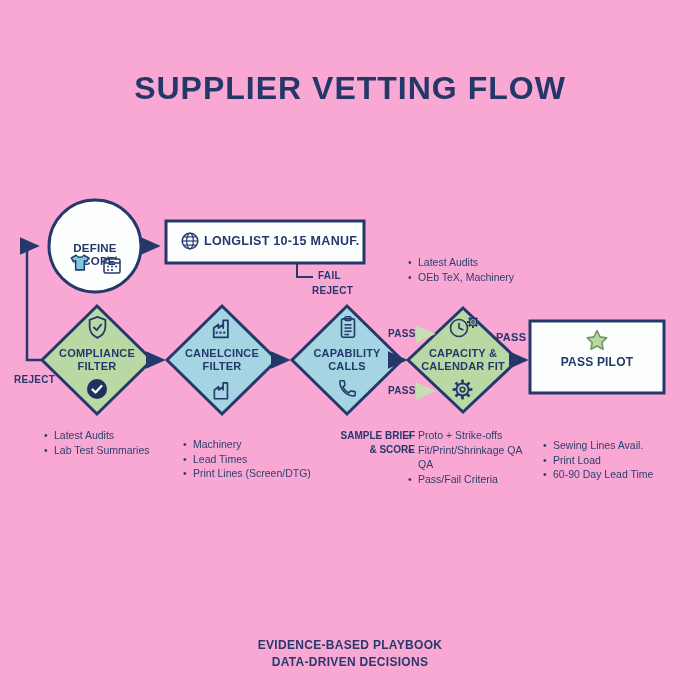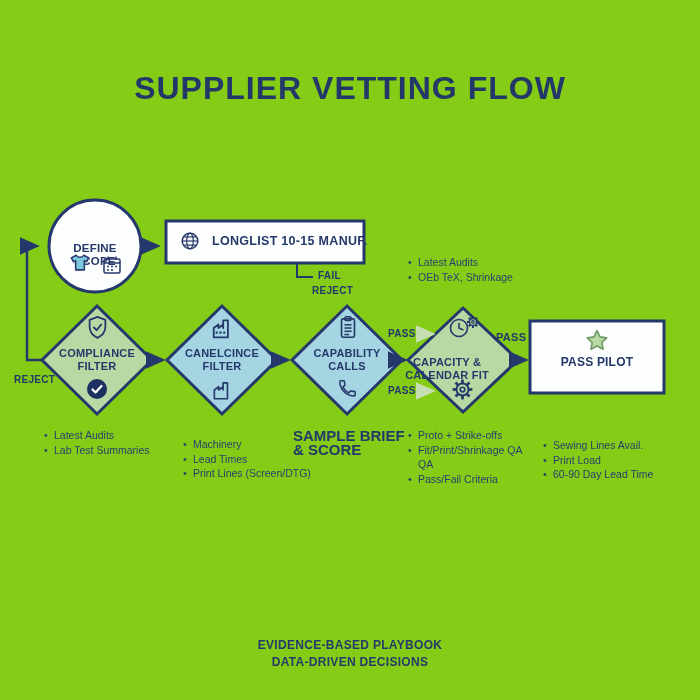--- a/index.html
+++ b/index.html
@@ -1,53 +1,53 @@
 <!DOCTYPE html>
 <html><head>
 <meta charset="utf-8">
 <style>
   * { margin:0; padding:0; box-sizing:border-box; }
   html,body { background:#eef0f1; }
   .canvas {
     position:relative; width:700px; height:700px; margin:0 auto;
-    background:#84cc16; overflow:hidden;
+    background:#f9a8d4; overflow:hidden;
     font-family:"Liberation Sans","DejaVu Sans",sans-serif;
     color:#24386b;
   }
   .abs { position:absolute; }
   .title {
     top:70px; left:0; width:700px; text-align:center;
     font-size:32px; font-weight:bold; letter-spacing:1px; color:#233768;
   }
   svg.layer { position:absolute; top:0; left:0; }
   .node-label { font-weight:bold; text-align:center; line-height:13px; font-size:11.5px; letter-spacing:.2px; }
   .define-label { left:55px; top:221px; width:80px;margin-top:21px; }
   .define-icons { left:58px; top:252px; width:74px; display:flex; justify-content:center; align-items:center; gap:7px; }
-  .longlist-label { left:212px; top:234px; font-weight:bold; font-size:12.5px; letter-spacing:.3px; }
+  .longlist-label { left:204px; top:234px; font-weight:bold; font-size:12.5px; letter-spacing:.3px; }
   .globe-wrap { left:179px; top:230px; }
   .tag { font-size:10px; font-weight:bold; letter-spacing:.3px; }
   .fail-label   { left:318px; top:270px; }
   .reject-top   { left:312px; top:285px; }
   .reject-left  { left:14px;  top:374px; }
   .pass-upper   { left:388px; top:328px; }
   .pass-lower   { left:388px; top:385px; }
   .pass-final   { left:496px; top:331px; font-size:11px; }
   .diamond-label { width:110px; font-size:11px; line-height:13px; }
   .d1 { left:42px;  top:347px; }
   .d2 { left:167px; top:347px; }
   .d3 { left:292px; top:347px; }
-  .d4 { left:392px; top:347px;margin-top:9px; }
+  .d4 { left:408px; top:347px; }
   .award-label { left:530px; top:355px; width:134px; font-size:12px; line-height:15px; }
   .note-list { font-size:10.5px; line-height:14.5px; color:#2b3f6e; list-style:none; }
   .note-list li { position:relative; padding-left:10px; }
   .note-list li::before { content:"\2022"; position:absolute; left:0; top:0; }
   .list-topright { left:408px; top:255px; width:150px; }
   .list-compliance { left:44px; top:428px; width:140px; }
   .list-machinery { left:183px; top:437px; width:150px; }
-  .caption-sample { left:293px; top:429px; width:122px; text-align:left; font-weight:bold; font-size:15px; line-height:14px; }
+  .caption-sample { left:293px; top:429px; width:122px; text-align:right; font-weight:bold; font-size:10px; line-height:14px; }
   .list-capacity { left:408px; top:428px; width:120px; }
   .list-award { left:543px; top:438px; width:150px; }
   .footer { top:637px; left:0; width:700px; text-align:center; font-weight:bold; font-size:12px; line-height:17px; letter-spacing:.3px; color:#27396a; }
   .icon { display:block; }
 </style>
 </head>
 <body>
 
 <div class="canvas">
 
@@ -228,21 +228,21 @@
     <svg class="icon" width="26" height="26" viewBox="0 0 24 24">
       <polygon points="12,2.5 14.8,8.2 21,9.1 16.5,13.4 17.6,19.6 12,16.6 6.4,19.6 7.5,13.4 3,9.1 9.2,8.2" fill="#b9d9a4" stroke="#6f9a63" stroke-width="1.5" stroke-linejoin="round"></polygon>
     </svg>
   </div>
   <div class="abs node-label award-label">
     <div>PASS PILOT</div>
   </div>
 
   <ul class="abs note-list list-topright">
     <li>Latest Audits</li>
-    <li>OEb TeX, Shrinkage</li>
+    <li>OEb TeX, Machinery</li>
   </ul>
 
   <ul class="abs note-list list-compliance">
     <li>Latest Audits</li>
     <li>Lab Test Summaries</li>
   </ul>
 
   <ul class="abs note-list list-machinery">
     <li>Machinery</li>
     <li>Lead Times</li>

